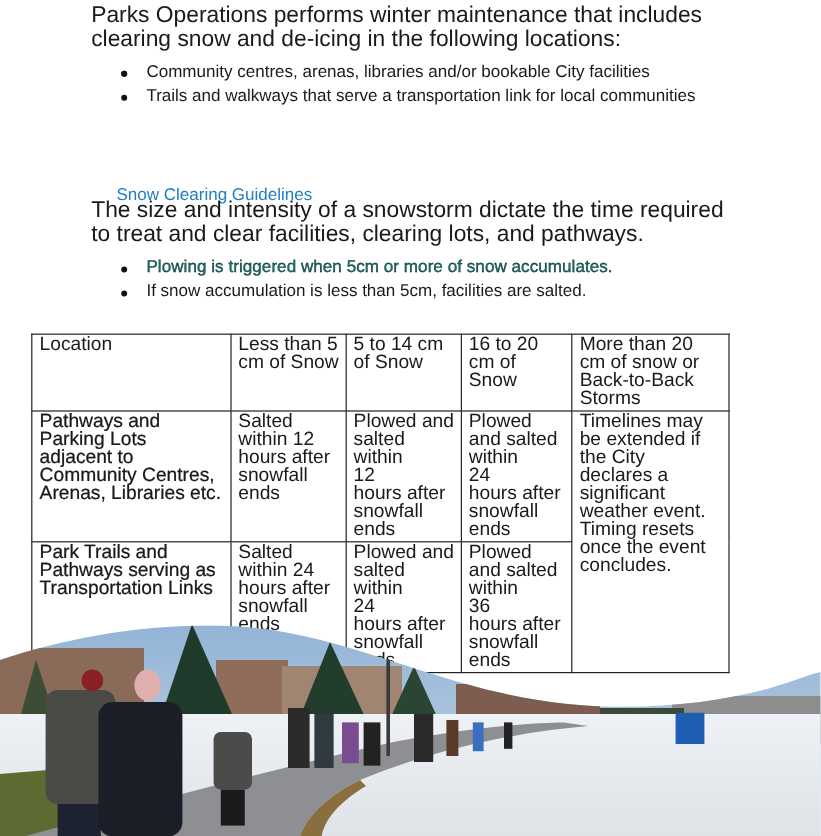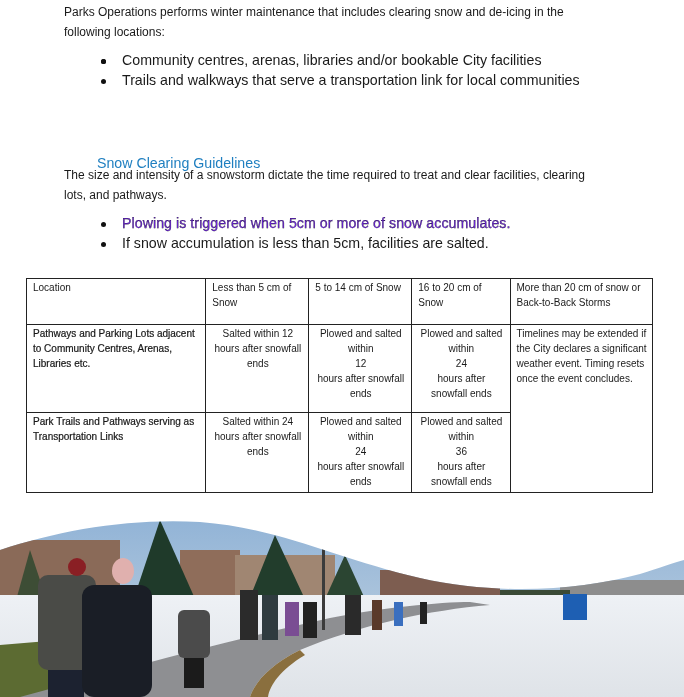--- a/index.html
+++ b/index.html
@@ -1,41 +1,41 @@
 <!DOCTYPE html>
 <html><head>
 <meta charset="utf-8">
 <style>
   html, body { margin: 0; padding: 0; background: #ffffff; }
   body { width: 684px; height: 697px; position: relative; overflow: hidden;
          font-family: "Liberation Sans", "DejaVu Sans", sans-serif; color: #1a1a1a; }
   .doc { position: absolute; left: 0; top: 0; width: 684px; }
-  .para { position: absolute; left: 64px; width: 540px; font-size: 12px; line-height: 19.5px; margin: 0; }
+  .para { position: absolute; left: 76px; width: 540px; font-size: 19px; line-height: 19.5px; margin: 0; }
   .p1 { top: 3px; }
   .p2 { top: 166px; }
   ul.bl { position: absolute; left: 101px; margin: 0; padding: 0; list-style: none; width: 520px; }
   ul.bl li { position: relative; padding-left: 21px; font-size: 14.2px; line-height: 19.5px; }
   ul.bl li .dot { position: absolute; left: 0; top: 8px; width: 5px; height: 5px; border-radius: 50%; background: #111; }
   .ul1 { top: 51px; }
   .ul2 { top: 214px; }
-  .ul2 li.bold { font-weight: normal; color: #6d28d9; letter-spacing: 0.05px; -webkit-text-stroke: 0.25px #000; }
+  .ul2 li.bold { font-weight: normal; color: #0f766e; letter-spacing: 0.05px; -webkit-text-stroke: 0.25px #000; }
   .heading { position: absolute; left: 81px; top: 138px; font-size: 14.2px; line-height: 19px; color: #1f7fc0; margin: 16px; font-weight: normal; }
 
-  table.snow { position: absolute; left: 26px; top: 278px; border-collapse: collapse; width: 627px; font-size: 10px; line-height: 15px; }
+  table.snow { position: absolute; left: 26px; top: 278px; border-collapse: collapse; width: 582px; font-size: 16px; line-height: 15px; }
   table.snow th, table.snow td { border: 1.2px solid #222; vertical-align: top; text-align: left; padding: 1px 5px 2px 6px; font-weight: normal; }
   table.snow th { height: 42px; }
   table.snow td.r1 { height: 84px; }
   table.snow td.r2 { height: 76px; }
   .c0 { width: 173px; }
   .c1 { width: 94px; }
   .c2 { width: 94px; }
   .c3 { width: 89px; }
   .c4 { width: 135px; }
   .locname { -webkit-text-stroke: 0.2px #111; }
-  .cell-line { display: block; text-align: center; }
+  .cell-line { display: block; }
 
   .photo { position: absolute; left: 0; top: 510px; width: 684px; height: 187px; }
 </style>
 </head>
 <body>
 
 <div class="doc">
 
   <p class="para p1">Parks Operations performs winter maintenance that includes clearing snow and de-icing in the following locations:</p>
 

